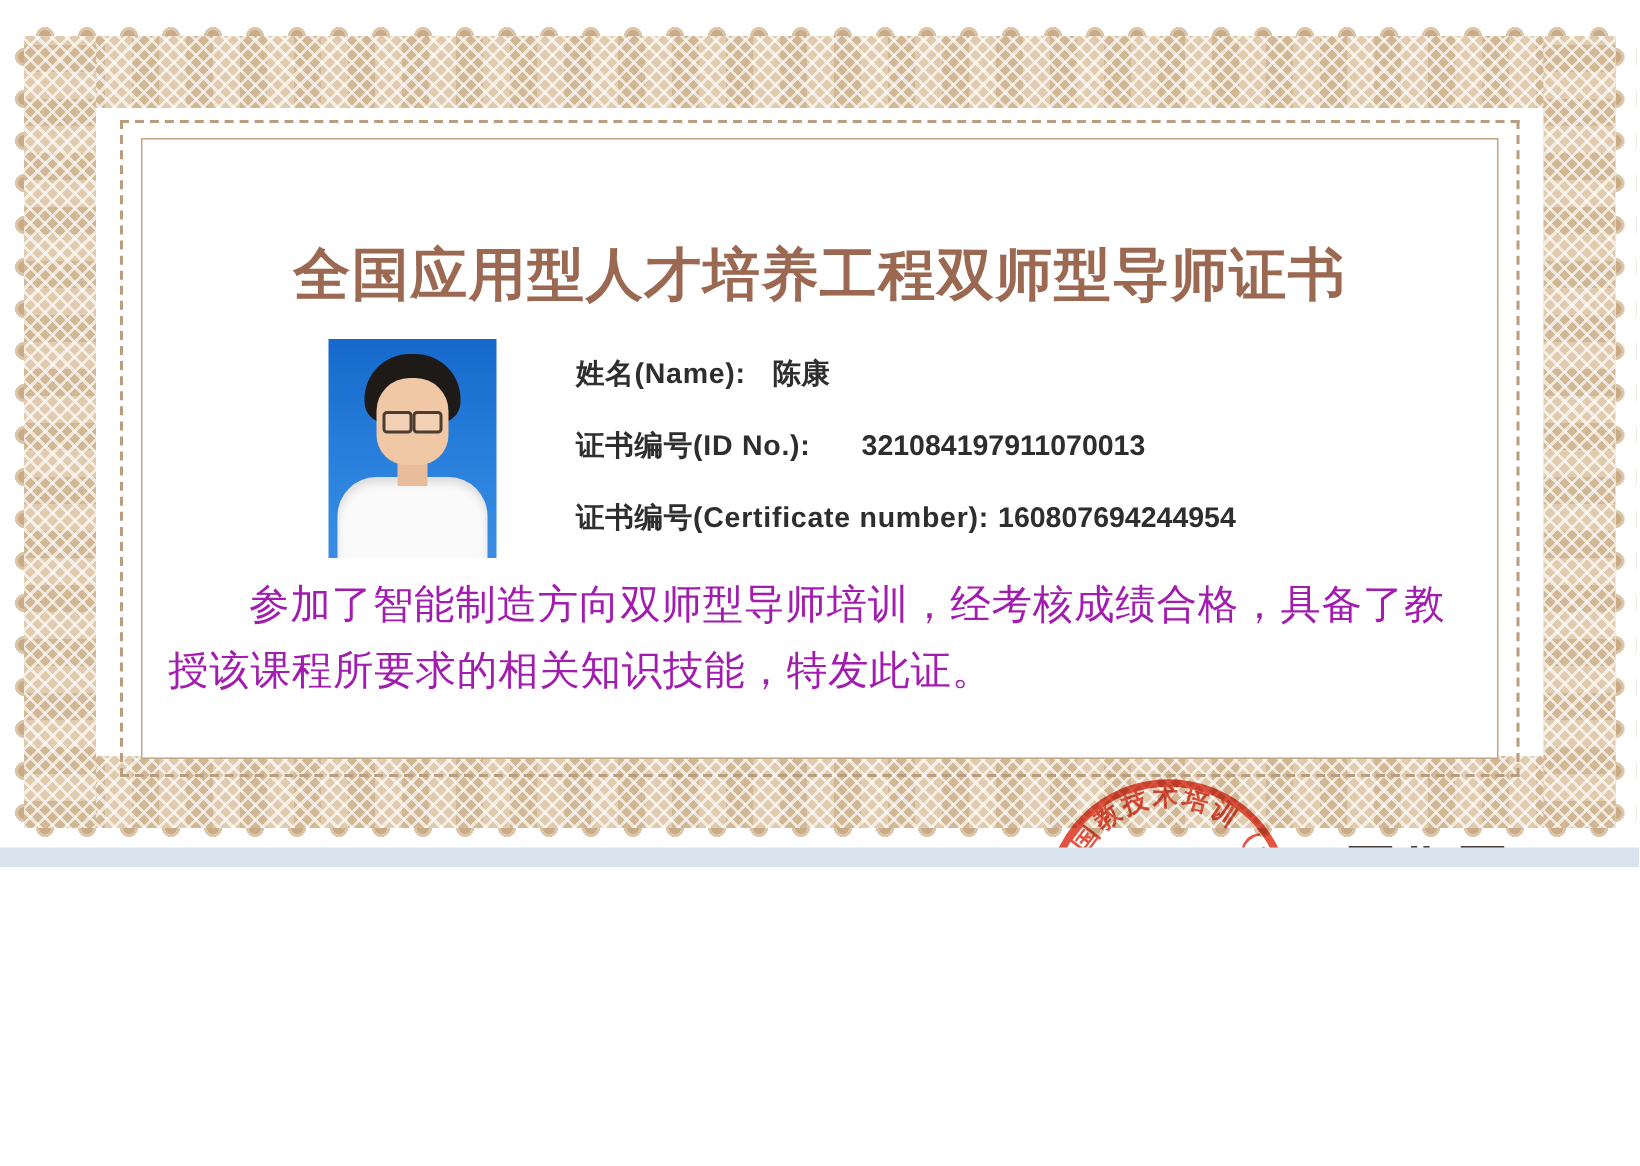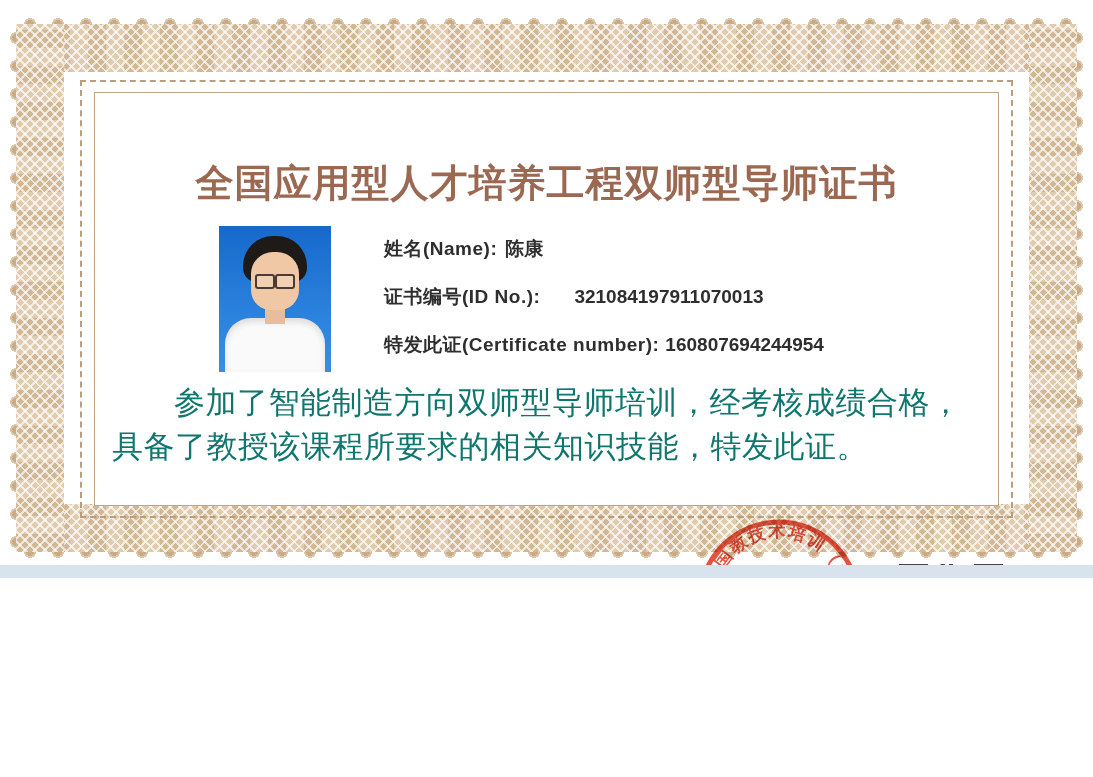--- a/index.html
+++ b/index.html
@@ -60,29 +60,29 @@
   .photo .glasses::before, .photo .glasses::after { content:""; position:absolute; top:0;
       width:16px; height:11px; border:2px solid #4a3c33; border-radius:3px; background:rgba(255,255,255,.15); }
   .photo .glasses::before { left:0; } .photo .glasses::after { right:0; }
   .photo .neck { position:absolute; left:46px; top:80px; width:20px; height:18px; background:#e7bd9b; }
   .photo .shirt { position:absolute; left:6px; top:92px; width:100px; height:54px;
       background:#fafafa; border-radius:26px 26px 0 0; box-shadow:inset 0 4px 6px rgba(0,0,0,.12); }
 
   .fields { position:absolute; left:372px; top:236px; }
   .field-row { position:absolute; left:0; white-space:nowrap; font-size:19px; font-weight:bold; color:#2e2e2e; }
   .field-row .lbl { letter-spacing:.5px;margin-left:12px; }
-  .field-row .val { margin-left:8px; }
+  .field-row .val { margin-left:18px; }
   .field-row.r0 { top:0; }
   .field-row.r1 { top:48px; }
   .field-row.r1 .val { margin-left:34px;text-align:right; }
   .field-row.r2 { top:96px; }
   .field-row.r2 .val { margin-left:6px; }
 
   .body-text { position:absolute; left:112px; width:868px; top:381px;
-      font-size:31px; line-height:44px; color:#0f766e; text-indent:2em; letter-spacing:.5px; }
+      font-size:27px; line-height:44px; color:#a21caf; text-indent:2em; letter-spacing:.5px; }
 
   .issuer { position:absolute; left:600px; width:310px; top:570px; text-align:center;
       font-size:20px; font-weight:bold; color:#2e2e2e; line-height:35px; white-space:nowrap; }
 
   .seal { position:absolute; left:694px; top:516px; width:170px; height:170px;
       mix-blend-mode:multiply; opacity:.9; }
 
   .qr { position:absolute; left:899px; top:564px; width:104px; height:104px; background:#ffffff; }
 
   .footer { position:absolute; left:102px; top:692px; font-size:17px; color:#3f3f3f; white-space:nowrap; }
@@ -114,21 +114,21 @@
   </div>
 
   <div class="fields">
     <div class="field-row r0">
       <span class="lbl">姓名(Name):</span><span class="val">陈康</span>
     </div>
     <div class="field-row r1">
       <span class="lbl">证书编号(ID No.):</span><span class="val">321084197911070013</span>
     </div>
     <div class="field-row r2">
-      <span class="lbl">特发此证(Certificate number):</span><span class="val">160807694244954</span>
+      <span class="lbl">证书编号(Certificate number):</span><span class="val">160807694244954</span>
     </div>
   </div>
 
   <div class="body-text">参加了智能制造方向双师型导师培训，经考核成绩合格，具备了教授该课程所要求的相关知识技能，特发此证。</div>
 
   <div class="issuer">
     <div>全国应用型人才培养工程管理办公室</div>
     <div>中企国教技术培训（北京）中心</div>
     <div>2020 年 03 月 11 日</div>
   </div>

